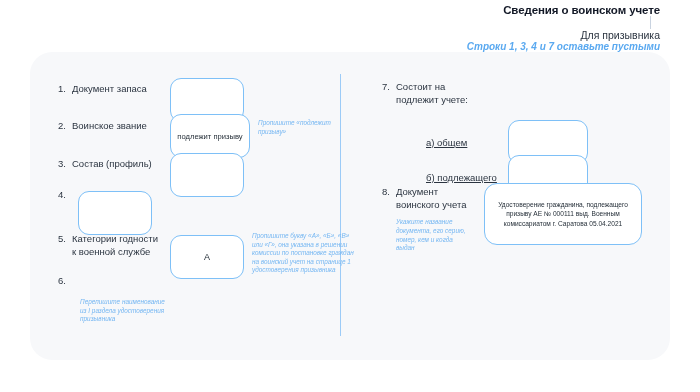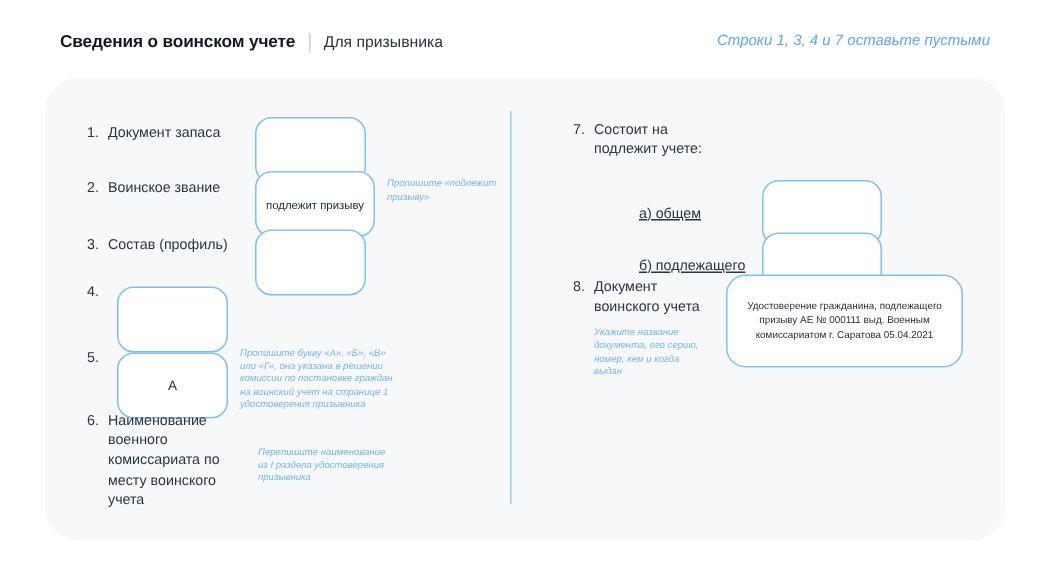--- a/index.html
+++ b/index.html
@@ -13,25 +13,26 @@
     font-family: "Liberation Sans", sans-serif;
     color: #1f2933;
     overflow: hidden;
     position: relative;
   }
 
   
   .header {
     position: absolute;
     left: 40px;
-    top: 22px;
+    top: 4px;
     right: 40px;
     height: 18px;
     display: flex;
-    align-items: flex-start;
+    align-items: flex-end;
+    flex-direction: column;
   }
   .header-title {
     font-size: 11.5px;
     font-weight: bold;
     color: #121826;
     letter-spacing: -0.1px;
     white-space: nowrap;
   }
   .header-sep {
     width: 1px;
@@ -44,20 +45,21 @@
     font-size: 10.5px;
     color: #2b3440;
     white-space: nowrap;
   }
   .header-note {
     margin-left: auto;
     font-size: 10px;
     font-style: italic;
     color: #5aa9f0;
     white-space: nowrap;
+    font-weight: bold;
   }
 
   
   .card {
     position: absolute;
     left: 30px;
     top: 52px;
     width: 640px;
     height: 308px;
     background: #f7f8fa;
@@ -175,27 +177,27 @@
       <span class="box box-sm empty" style="margin-left:6px; margin-top:-4px;"></span>
     </div>
 
     <div class="row" style="left:28px; top:136px; width:270px;">
       <span class="num">4.</span>
       <span class="box box-sm empty" style="margin-left:6px; margin-top:3px;"></span>
     </div>
 
     <div class="row" style="left:28px; top:180px; width:300px;">
       <span class="num">5.</span>
+      <span class="label label-wrap" style="width:92px;">Категории годности к военной службе</span>
       <span class="box box-sm" style="margin-left:6px; margin-top:3px; font-size:9px;">А</span>
       <span class="hint" style="margin-left:8px; margin-top:0px; width:104px;">Пропишите букву «А», «Б», «В» или «Г», она указана в решении комиссии по постановке граждан на воинский учет на странице 1 удостоверения призывника</span>
     </div>
 
     <div class="row" style="left:28px; top:222px; width:300px;">
       <span class="num">6.</span>
-      <span class="label label-wrap" style="width:92px;">Наименование военного комиссариата по месту воинского учета</span>
       <span class="hint" style="margin-left:8px; margin-top:24px; width:92px;">Перепишите наименование из I раздела удостоверения призывника</span>
     </div>
 
   </div>
 
   <div class="col col-right">
 
     <div class="row" style="left:42px; top:28px; width:260px;">
       <span class="num">7.</span>
       <span class="label label-wrap" style="width:80px;">Состоит на подлежит учете:</span>

